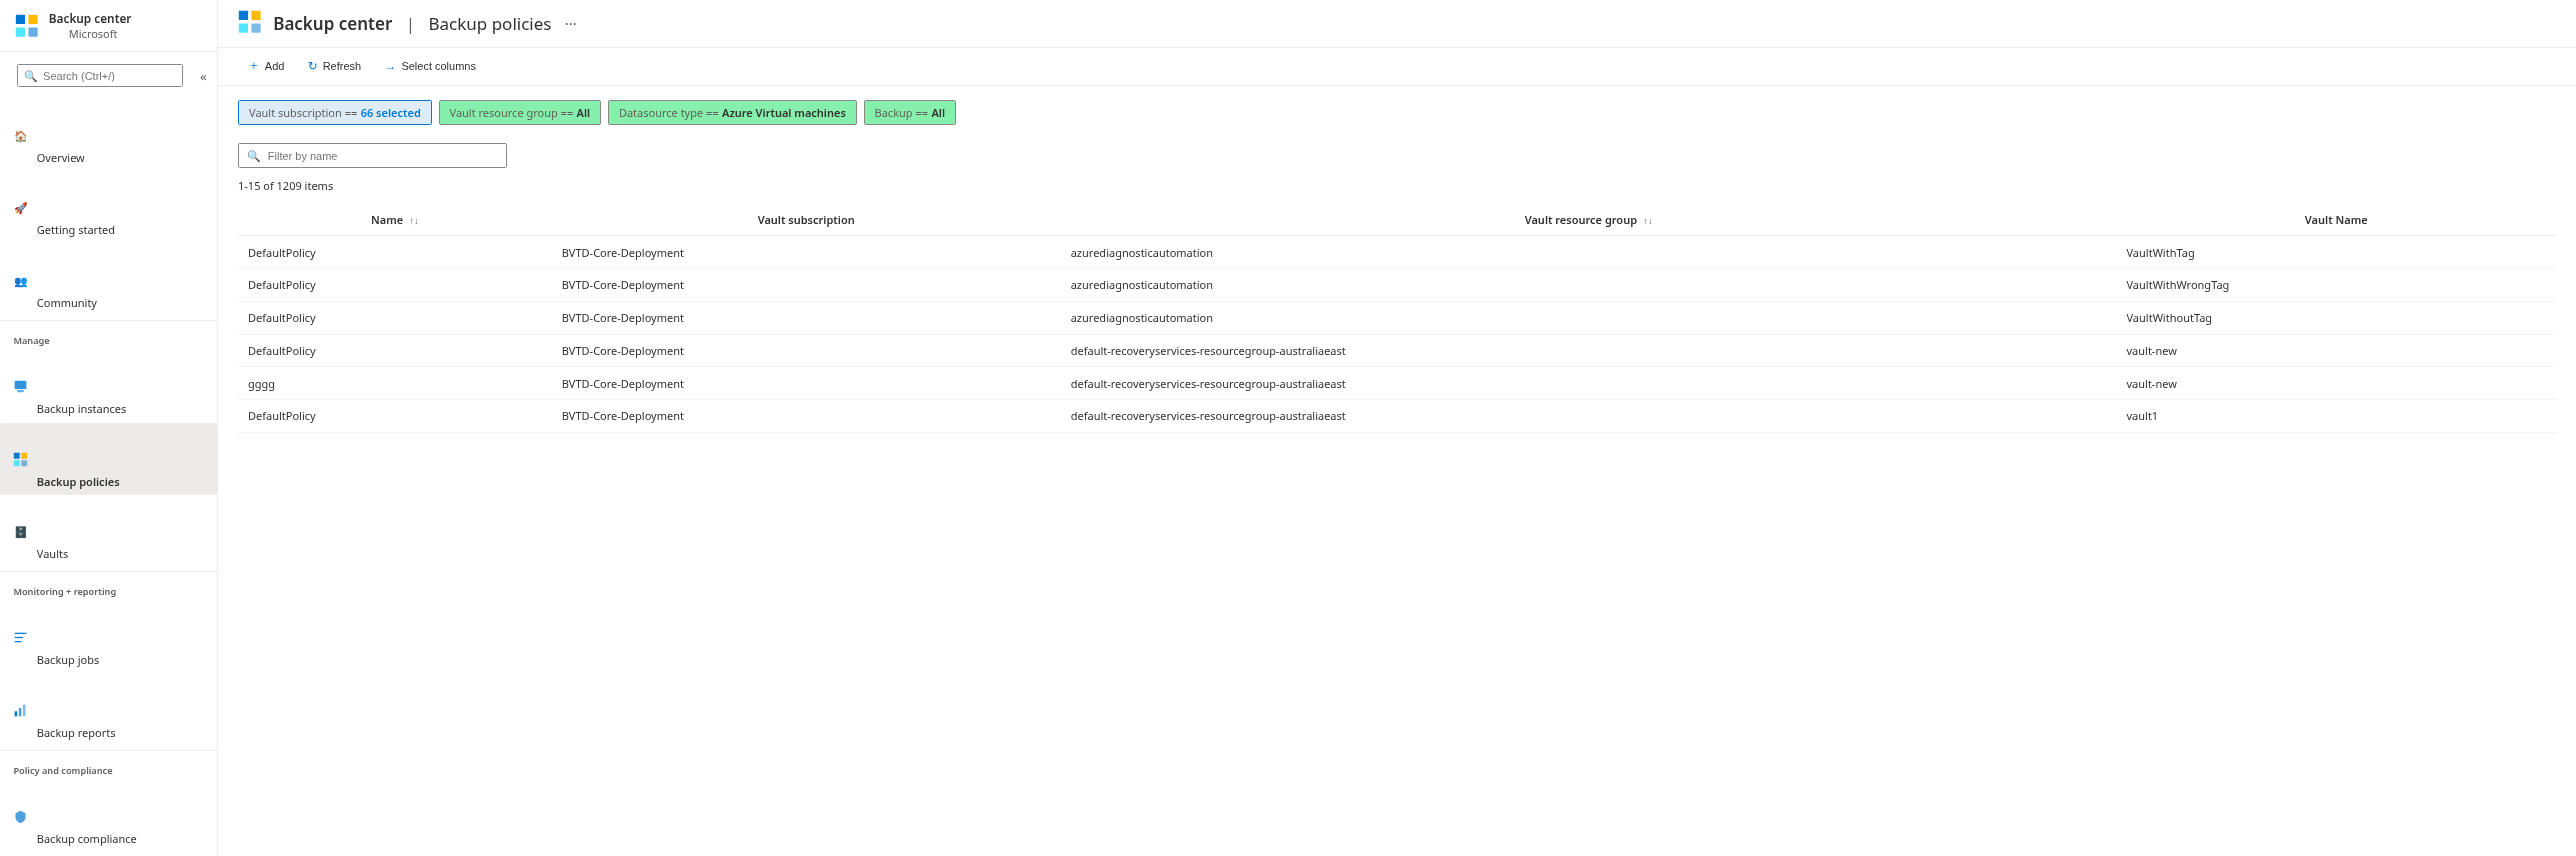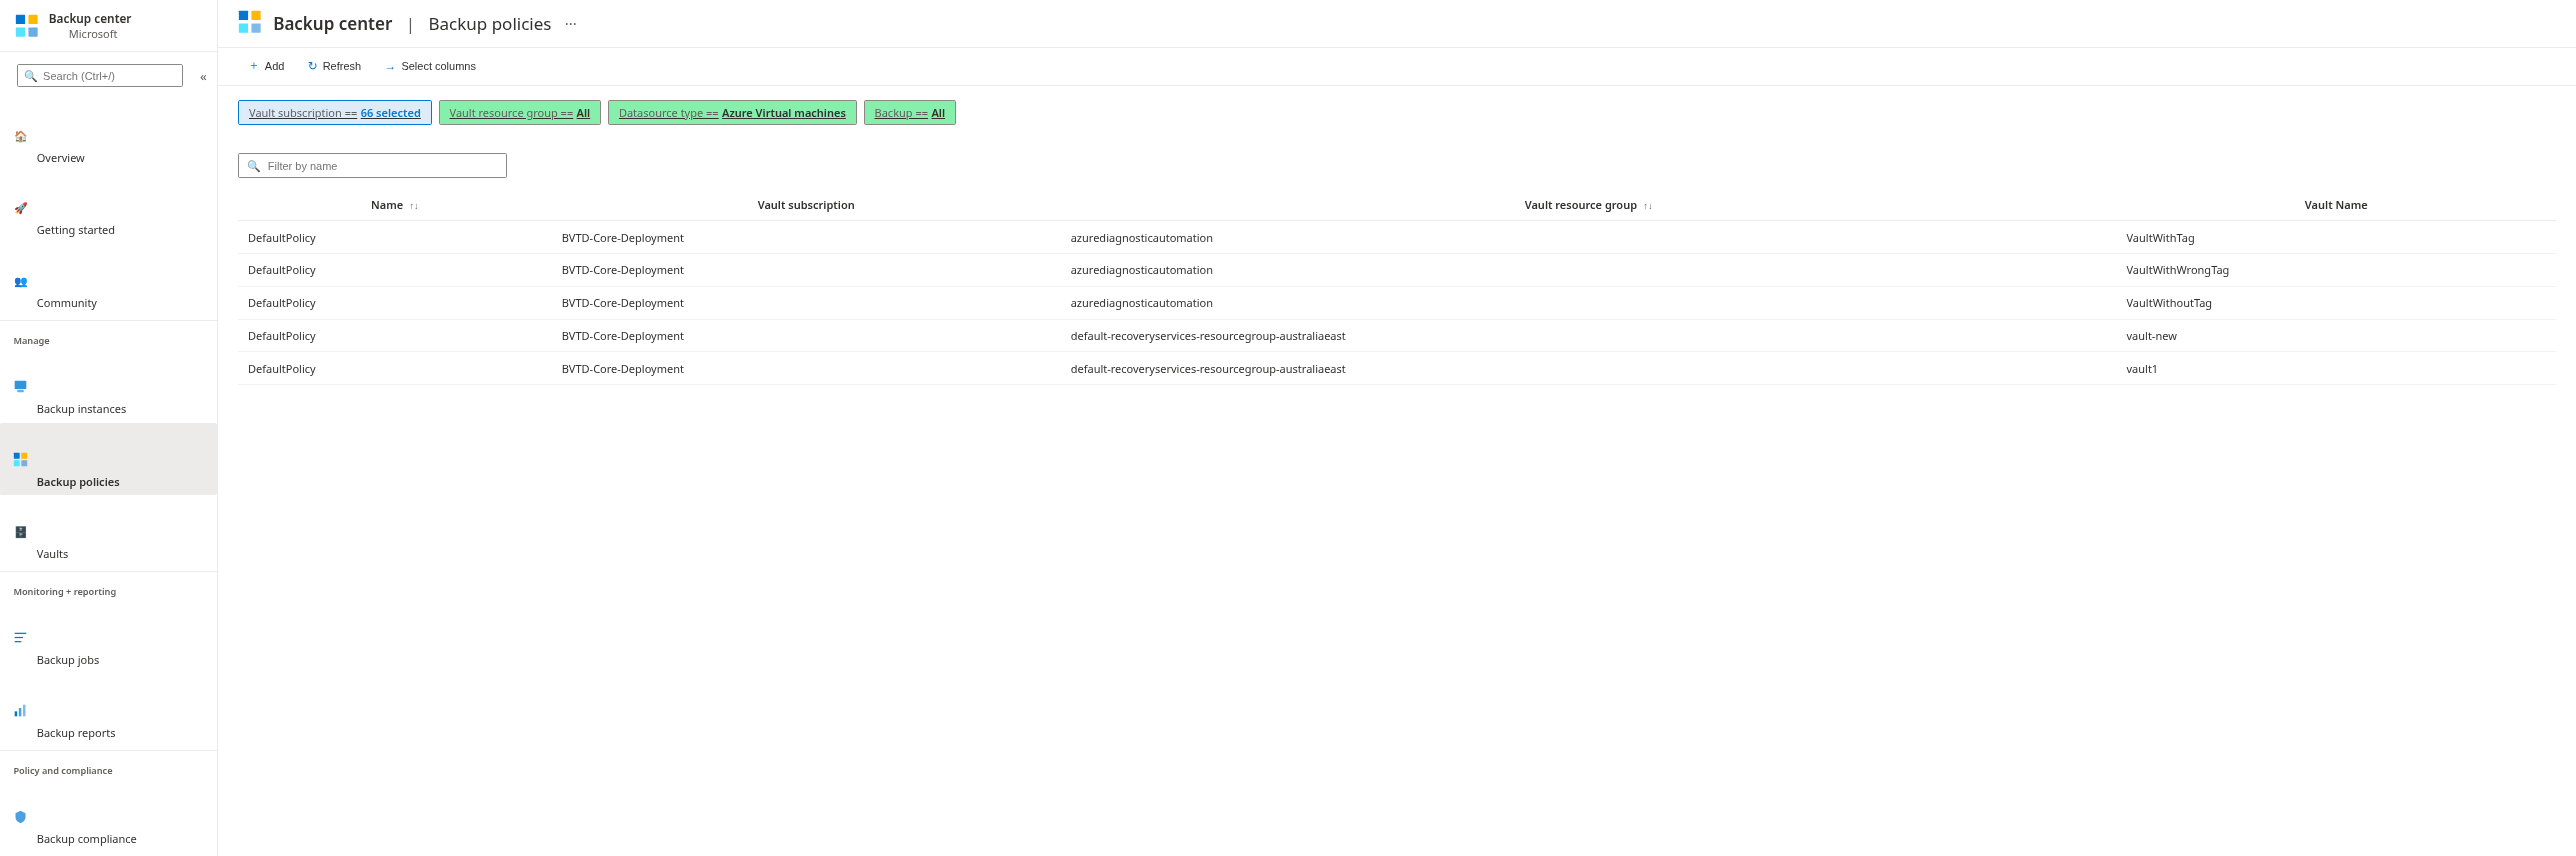--- a/index.html
+++ b/index.html
@@ -131,22 +131,21 @@
       overflow-y: auto;
       padding: 13.4px 20px;
     }
 
     
     .filter-bar {
       display: flex;
       align-items: flex-start;
       gap: 6.7px;
       flex-wrap: wrap;
-      margin-bottom: 28px;
-      text-decoration: underline;
+      margin-bottom: 18px;
     }
     .filter-pill {
       display: flex;
       align-items: center;
       padding: 4.2px 10px;
       border: 0.8px solid #8a8886;
       border-radius: 1.7px;
       background: #86efac;
       font-size: 11px;
       cursor: pointer;
@@ -373,20 +372,21 @@
         <span class="pill-key">Backup ==</span>
         <span class="pill-val">All</span>
       </div>
     </div>
 
     <div class="table-search">
       <span style="color:#605e5c;">🔍</span>
       <input type="text" placeholder="Filter by name" style="">
     </div>
 
+    <div class="items-count">1-15 of 1209 items</div>
 
     <table class="data-table">
       <thead>
         <tr>
           <th>Name <span class="sort-icon">↑↓</span></th>
           <th>Vault subscription</th>
           <th>Vault resource group <span class="sort-icon">↑↓</span></th>
           <th>Vault Name</th>
         </tr>
       </thead>
@@ -409,20 +409,26 @@
     <td>azurediagnosticautomation</td>
     <td>VaultWithoutTag</td>
   </tr>
           <tr>
     <td>DefaultPolicy</td>
     <td>BVTD-Core-Deployment</td>
     <td>default-recoveryservices-resourcegroup-australiaeast</td>
     <td>vault-new</td>
   </tr>
           <tr>
+    <td>gggg</td>
+    <td>BVTD-Core-Deployment</td>
+    <td>default-recoveryservices-resourcegroup-australiaeast</td>
+    <td>vault-new</td>
+  </tr>
+          <tr>
     <td>DefaultPolicy</td>
     <td>BVTD-Core-Deployment</td>
     <td>default-recoveryservices-resourcegroup-australiaeast</td>
     <td>vault1</td>
   </tr>
         </tbody>
     </table>
 
   </div>
 </div>

